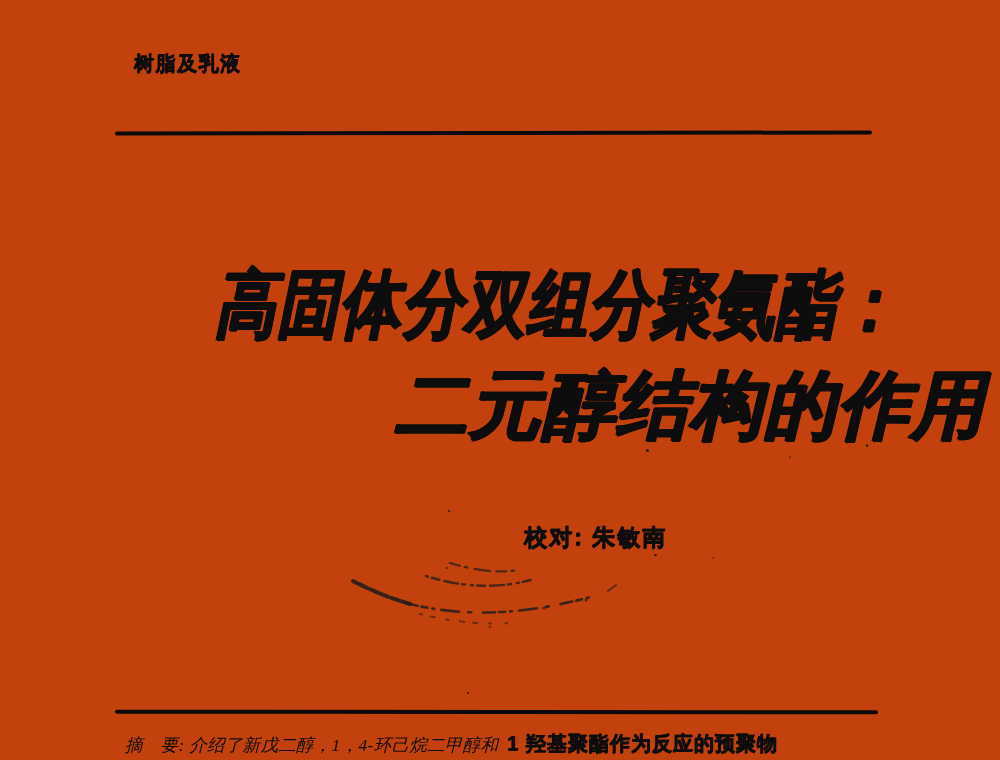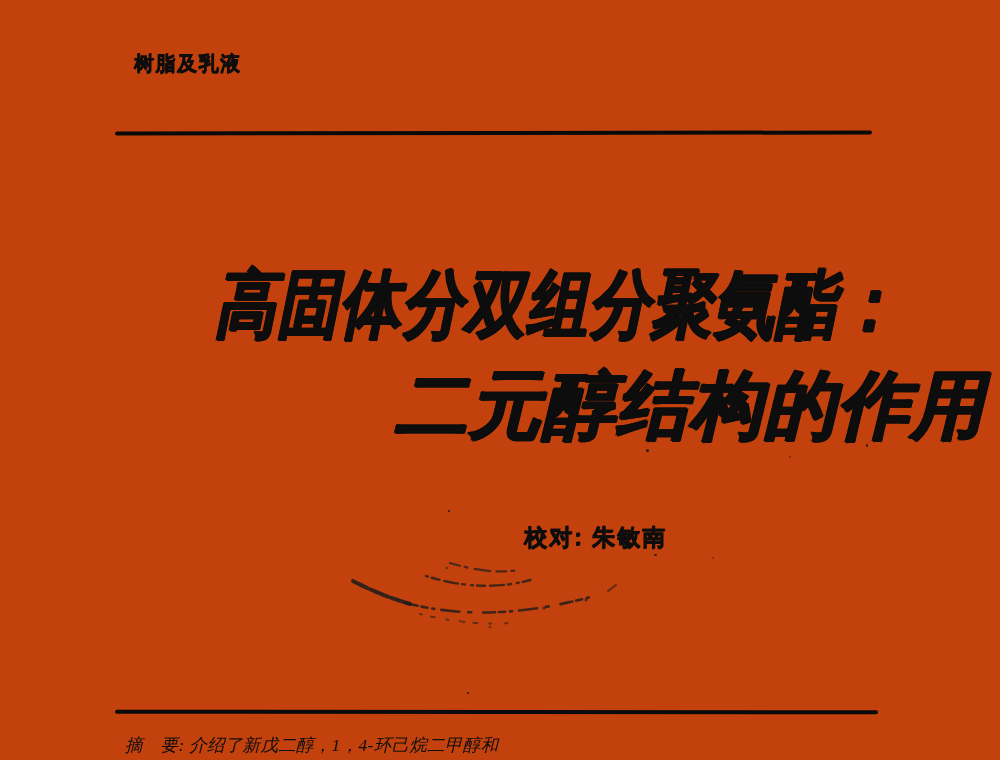--- a/index.html
+++ b/index.html
@@ -87,14 +87,15 @@
   <div class="speck" style="left:646px;top:449px;width:3px;height:3px;"></div>
   <div class="speck" style="left:866px;top:444px;width:2px;height:3px;"></div>
   <div class="speck" style="left:467px;top:692px;width:2px;height:2px;"></div>
   <div class="speck" style="left:712px;top:557px;width:2px;height:2px;opacity:.5;"></div>
   <div class="speck" style="left:789px;top:456px;width:2px;height:2px;opacity:.6;"></div>
 
   <div class="rule rule-bottom"></div>
 
   <div class="abstract">摘　要: 介绍了新戊二醇，1，4-环己烷二甲醇和</div>
 
+  <div class="section-heading">1  羟基聚酯作为反应的预聚物</div>
 
 </div>
 
 </body></html>

